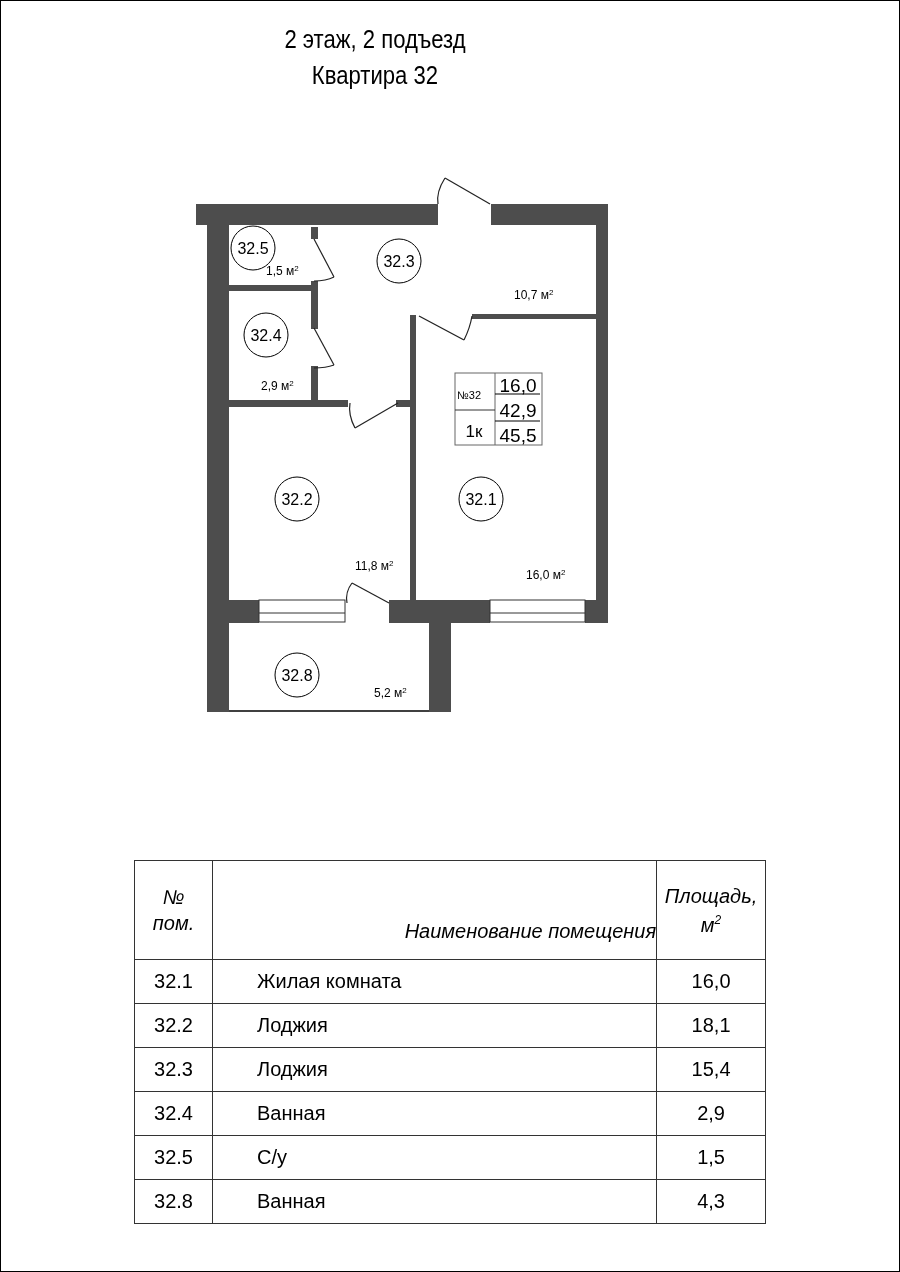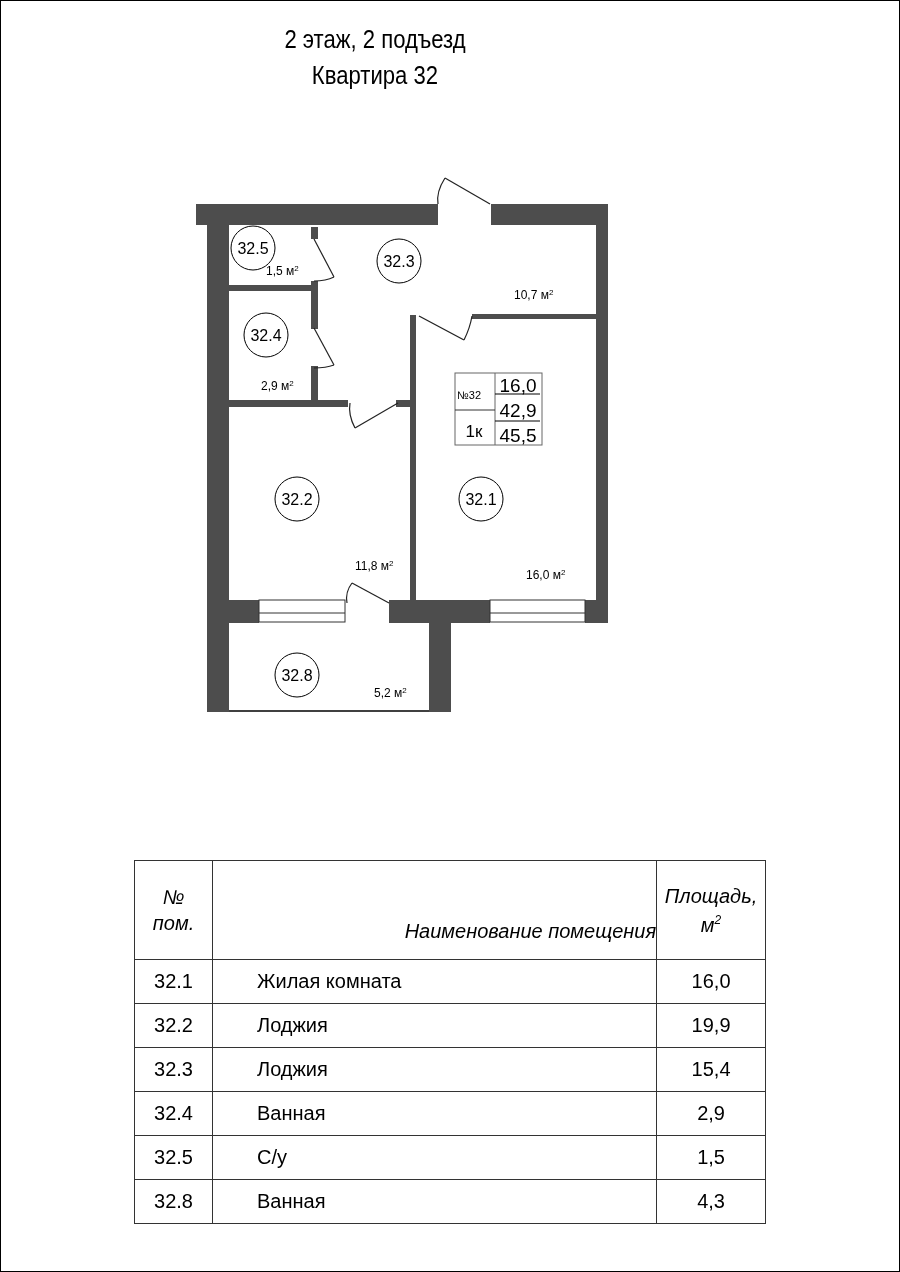--- a/index.html
+++ b/index.html
@@ -136,21 +136,21 @@
     <td class="c3"><span>Площадь,</span><br><span>м</span><sup>2</sup></td>
   </tr>
   <tr class="row">
     <td class="c1">32.1</td>
     <td class="c2">Жилая комната</td>
     <td class="c3">16,0</td>
   </tr>
   <tr class="row">
     <td class="c1">32.2</td>
     <td class="c2">Лоджия</td>
-    <td class="c3">19,9</td>
+    <td class="c3">18,1</td>
   </tr>
   <tr class="row">
     <td class="c1">32.3</td>
     <td class="c2">Лоджия</td>
     <td class="c3">15,4</td>
   </tr>
   <tr class="row">
     <td class="c1">32.4</td>
     <td class="c2">Ванная</td>
     <td class="c3">2,9</td>

